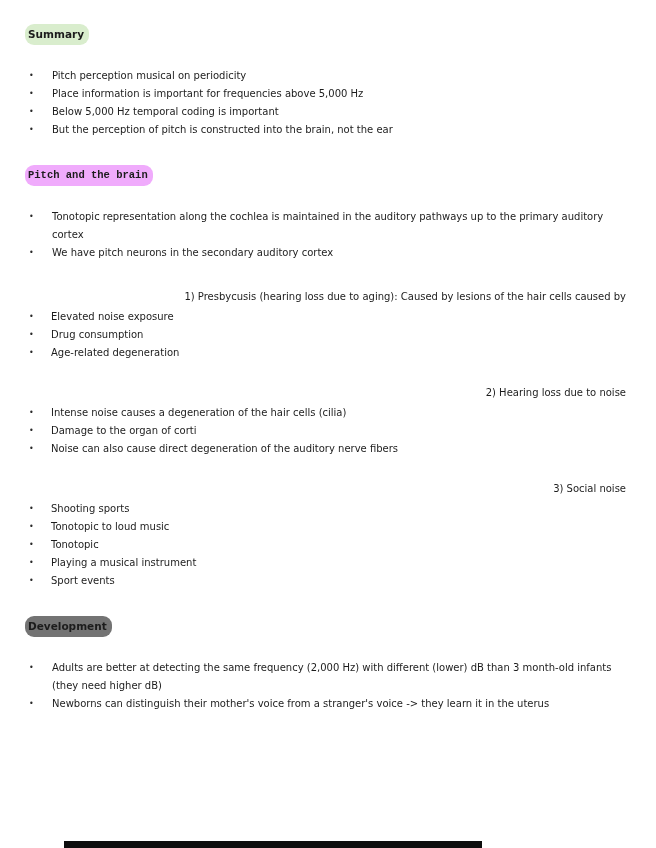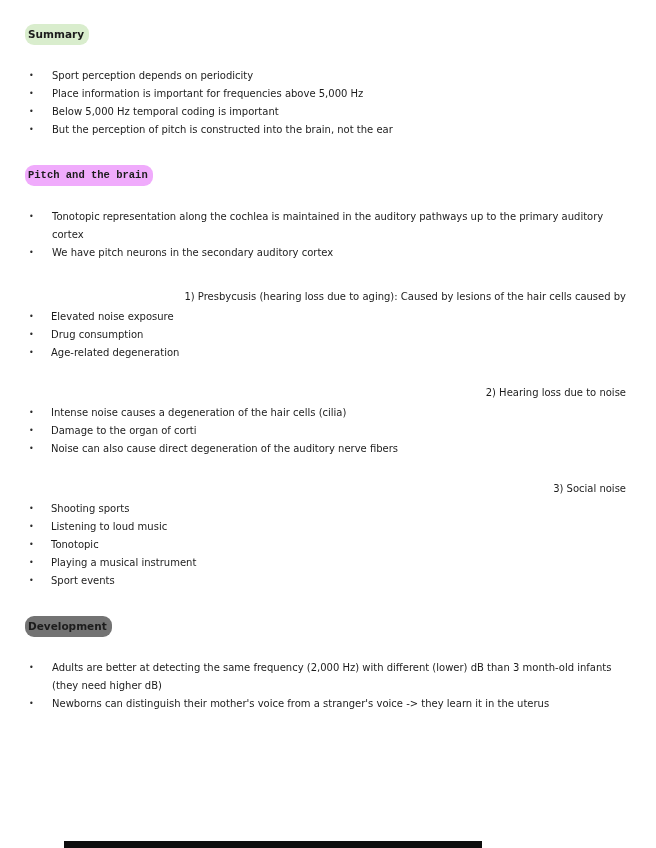--- a/index.html
+++ b/index.html
@@ -81,21 +81,21 @@
 </head>
 <body>
 
 <div class="page">
   <div class="doc-content">
       <section class="doc-section">
         <div class="heading-wrap"><span class="heading" style="background: rgb(217, 237, 205);">Summary</span></div>
         <ul class="bullet-list level-top">
           <li class="bullet-item">
             <span class="bullet-marker">•</span>
-            <span class="bullet-text">Sport perception depends on periodicity</span>
+            <span class="bullet-text">Pitch perception musical on periodicity</span>
           </li>
           <li class="bullet-item">
             <span class="bullet-marker">•</span>
             <span class="bullet-text">Place information is important for frequencies above 5,000 Hz</span>
           </li>
           <li class="bullet-item">
             <span class="bullet-marker">•</span>
             <span class="bullet-text">Below 5,000 Hz temporal coding is important</span>
           </li>
           <li class="bullet-item">
@@ -149,21 +149,21 @@
           </li>
         </ul>
         <p class="subheading">3) Social noise</p>
         <ul class="bullet-list">
           <li class="bullet-item">
             <span class="bullet-marker">•</span>
             <span class="bullet-text">Shooting sports</span>
           </li>
           <li class="bullet-item">
             <span class="bullet-marker">•</span>
-            <span class="bullet-text">Listening to loud music</span>
+            <span class="bullet-text">Tonotopic to loud music</span>
           </li>
           <li class="bullet-item">
             <span class="bullet-marker">•</span>
             <span class="bullet-text">Tonotopic</span>
           </li>
           <li class="bullet-item">
             <span class="bullet-marker">•</span>
             <span class="bullet-text">Playing a musical instrument</span>
           </li>
           <li class="bullet-item">

